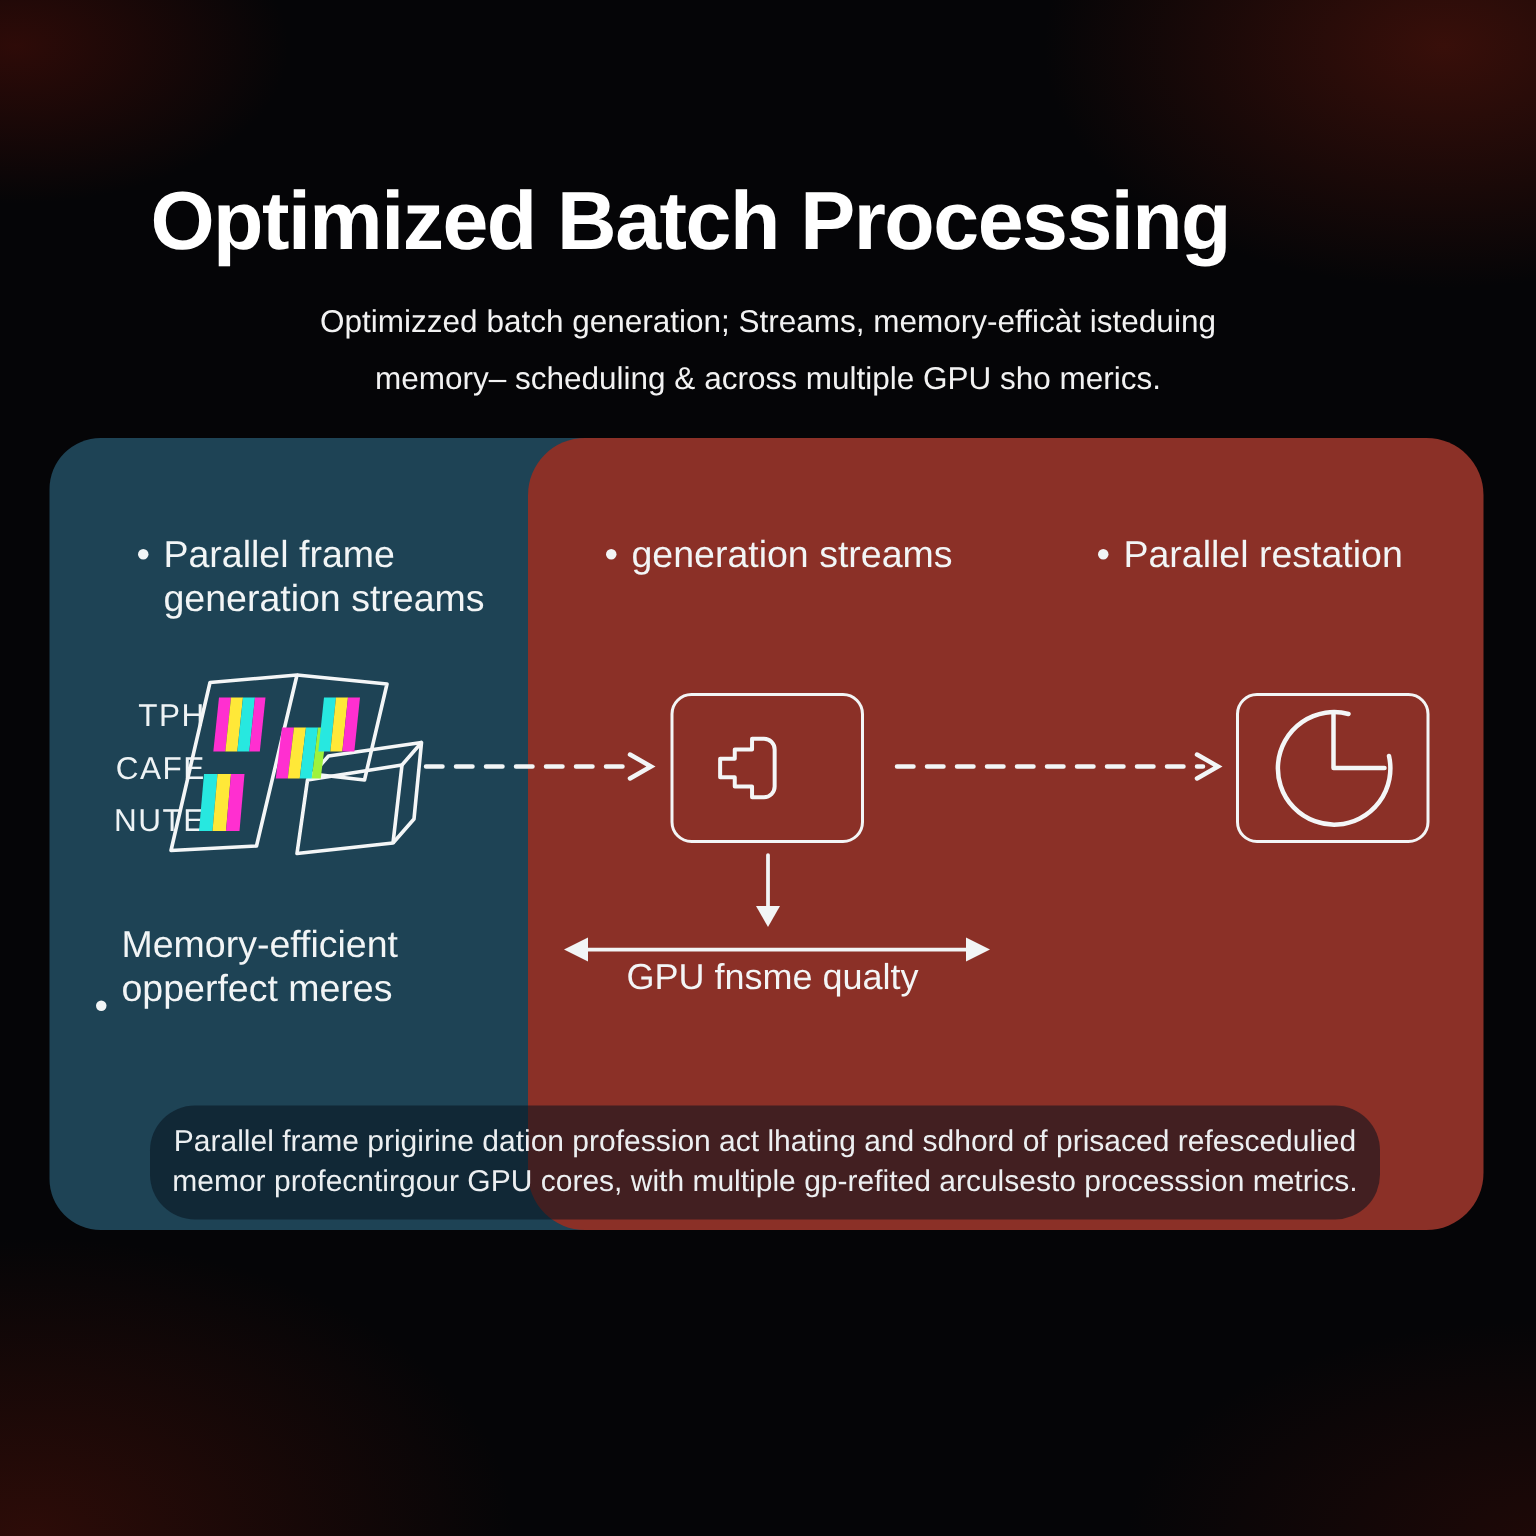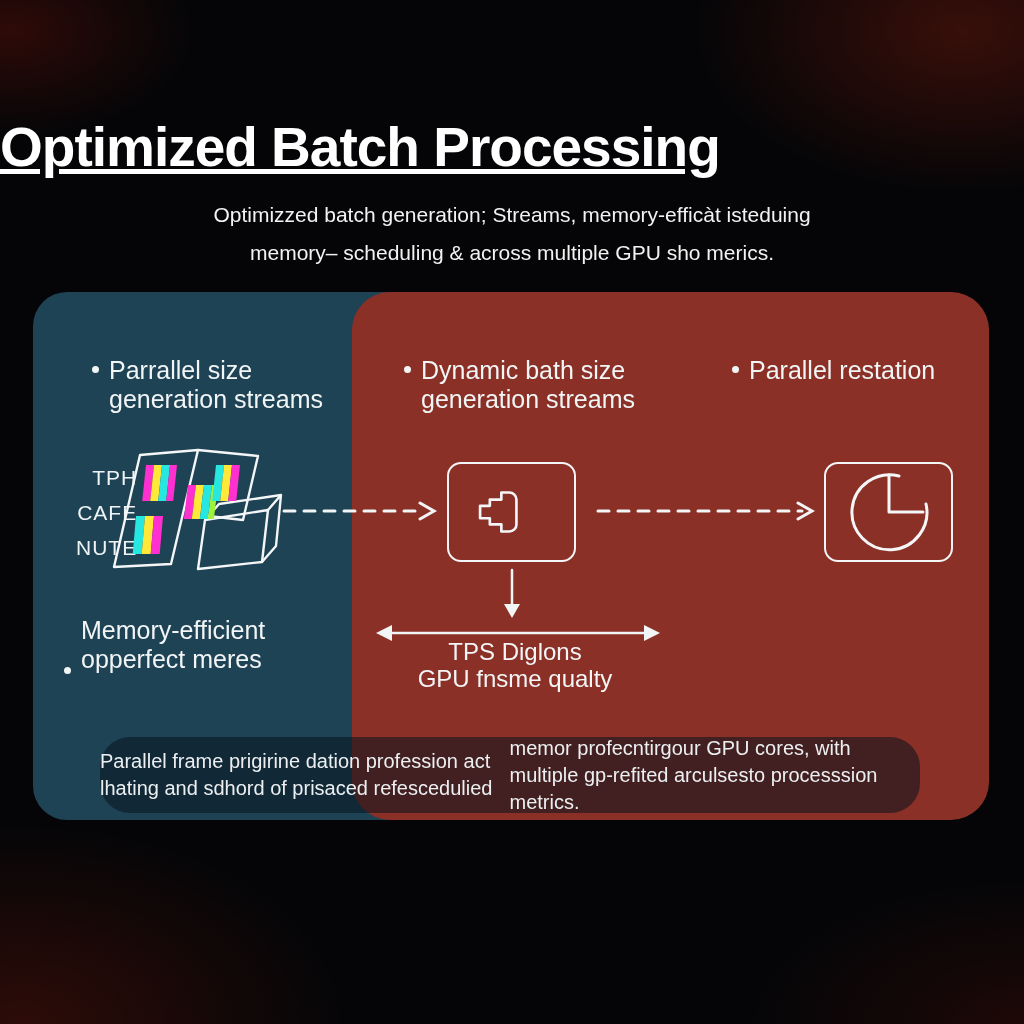--- a/index.html
+++ b/index.html
@@ -8,21 +8,21 @@
     font-family:"Liberation Sans","DejaVu Sans",sans-serif;color:#fff;
     background:
       radial-gradient(430px 260px at 94% 3%, rgba(62,16,10,.9) 0%, rgba(20,6,4,0) 62%),
       radial-gradient(520px 320px at 2% 100%, rgba(52,13,8,.85) 0%, rgba(0,0,0,0) 62%),
       radial-gradient(260px 150px at 1% 3%, rgba(56,12,8,.8) 0%, rgba(0,0,0,0) 70%),
       radial-gradient(420px 220px at 100% 100%, rgba(40,10,7,.7) 0%, rgba(0,0,0,0) 65%),
       #050507;
   }
   .abs{position:absolute;}
   
-  .title{left:0;top:115px;width:820px;text-align:left;font-size:55px;font-weight:700;letter-spacing:-1px;text-decoration:underline;}
+  .title{left:0;top:115px;width:820px;text-align:right;font-size:55px;font-weight:700;letter-spacing:-1px;}
   .subtitle{left:0;top:196px;width:1024px;text-align:center;font-size:21px;font-weight:400;color:#f2f2f2;line-height:38px;}
   
   .panel-teal{left:33px;top:292px;width:467px;height:528px;background:#1E4355;border-radius:34px;}
   .panel-red{left:352px;top:292px;width:637px;height:528px;background:#8B3027;border-radius:38px;}
   
   .bullet{display:flex;font-size:25px;line-height:29px;color:#f2f5f6;}
   .bullet .dot{width:7px;height:7px;border-radius:50%;background:#f2f5f6;margin:10px 10px 0 0;flex:none;}
   .b1{left:92px;top:356px;}
   .b2{left:404px;top:356px;}
   .b3{left:732px;top:356px;}
@@ -31,49 +31,48 @@
   .flabels{left:76px;top:466px;font-size:21px;letter-spacing:1px;color:#eef3f5;text-align:right;}
   .flabels div{margin-bottom:11px;}
   
   .tps{left:365px;top:638px;width:300px;text-align:center;font-size:24px;line-height:27px;color:#f3f5f6;}
   
   .iconbox{border:2.5px solid #f3f5f6;border-radius:14px;width:125px;height:96px;display:flex;align-items:center;justify-content:center;}
   .cbox{left:447px;top:462px;}
   .rbox{left:824px;top:462px;}
   
   .caption{left:100px;top:737px;width:820px;height:76px;border-radius:30px;background:rgba(8,18,30,0.55);
-    display:flex;flex-direction:row;align-items:center;justify-content:center;font-size:20px;line-height:27px;color:#eceff1;}
+    display:flex;flex-direction:column;align-items:center;justify-content:center;font-size:20px;line-height:27px;color:#eceff1;}
   svg{display:block;}
   .overlay{left:0;top:0;pointer-events:none;}
 </style>
 </head>
 <body>
 
 <div class="stage">
 
   <div class="abs title">Optimized Batch Processing</div>
   <div class="abs subtitle">
     <div>Optimizzed batch generation; Streams, memory-efficàt isteduing</div>
     <div>memory– scheduling &amp; across multiple GPU sho merics.</div>
   </div>
 
   <div class="abs panel-teal"></div>
   <div class="abs panel-red"></div>
 
   <div class="abs bullet b1">
     <span class="dot"></span>
     <span>
-      <div>Parrallel size</div>
+      <div>Parallel frame</div>
       <div>generation streams</div>
     </span>
   </div>
   <div class="abs bullet b2">
     <span class="dot"></span>
     <span>
-      <div>Dynamic bath size</div>
       <div>generation streams</div>
     </span>
   </div>
   <div class="abs bullet b3">
     <span class="dot"></span>
     <span>
       <div>Parallel restation</div>
     </span>
   </div>
   <div class="abs bullet b4">
@@ -149,21 +148,20 @@
   </div>
 
   <div class="abs iconbox rbox">
     <svg width="84" height="84" viewBox="-42 -42 84 84">
       <path d="M 10 -36 A 37.5 37.5 0 1 0 37 -8" fill="none" stroke="#f4f6f7" stroke-width="3" stroke-linecap="round"></path>
       <path d="M 0 -37 V 0 H 34" fill="none" stroke="#f4f6f7" stroke-width="3" stroke-linecap="round" stroke-linejoin="round"></path>
     </svg>
   </div>
 
   <div class="abs tps">
-    <div>TPS Diglons</div>
     <div>GPU fnsme qualty</div>
   </div>
 
   <div class="abs caption">
     <div>Parallel frame prigirine dation profession act lhating and sdhord of prisaced refescedulied</div>
     <div>memor profecntirgour GPU cores, with multiple gp-refited arculsesto processsion metrics.</div>
   </div>
 
 </div>
 

